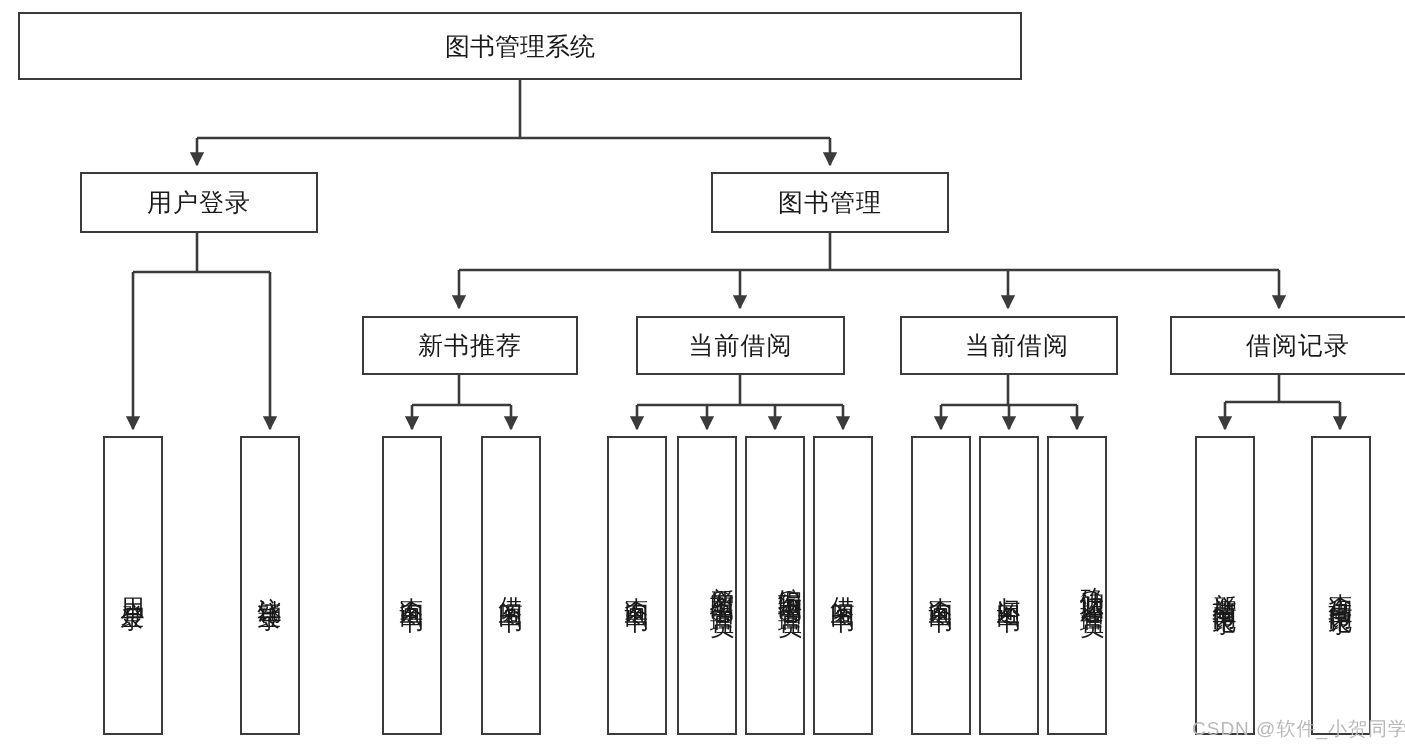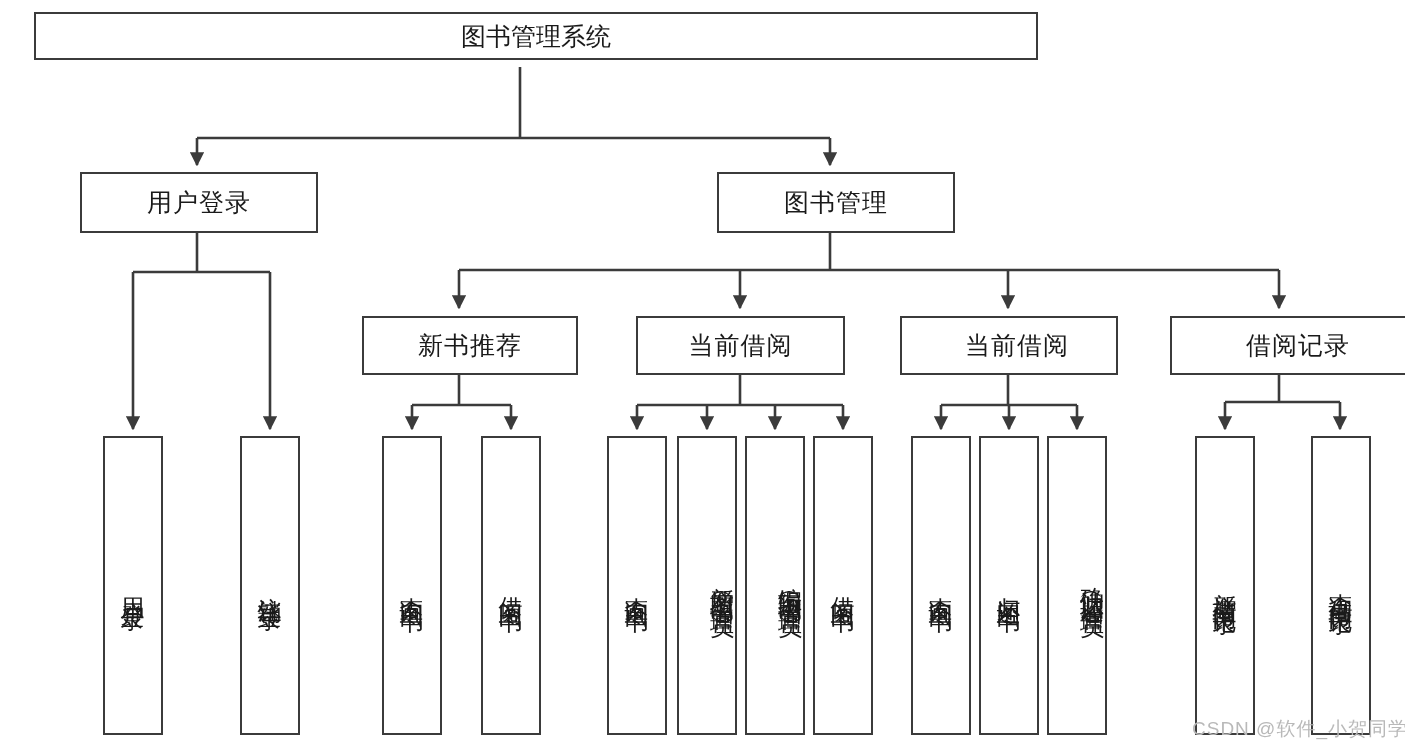--- a/index.html
+++ b/index.html
@@ -115,28 +115,28 @@
       <path d="M 1009 405 L 1009 429" marker-end="url(#arrow)"></path>
       <path d="M 1077 405 L 1077 429" marker-end="url(#arrow)"></path>
 
       <path d="M 1279 375 L 1279 402"></path>
       <path d="M 1225 402 L 1340 402"></path>
       <path d="M 1225 402 L 1225 429" marker-end="url(#arrow)"></path>
       <path d="M 1340 402 L 1340 429" marker-end="url(#arrow)"></path>
     </g>
   </svg>
 
-  <div class="node root" style="left:34px;top:12px;width:1004px;height:48px;">
+  <div class="node root" style="left:18px;top:12px;width:1004px;height:68px;">
     <span>图书管理系统</span>
   </div>
 
   <div class="node h" style="left:80px;top:172px;width:238px;height:61px;">
     <span>用户登录</span>
   </div>
-  <div class="node h" style="left:711px;top:172px;width:238px;height:61px;margin-left:6px;">
+  <div class="node h" style="left:711px;top:172px;width:238px;height:61px;">
     <span>图书管理</span>
   </div>
 
   <div class="node h" style="left:362px;top:316px;width:216px;height:59px;">
     <span>新书推荐</span>
   </div>
   <div class="node h" style="left:636px;top:316px;width:209px;height:59px;">
     <span>当前借阅</span>
   </div>
   <div class="node h" style="left:900px;top:316px;width:218px;height:59px;padding-left:16px;">

